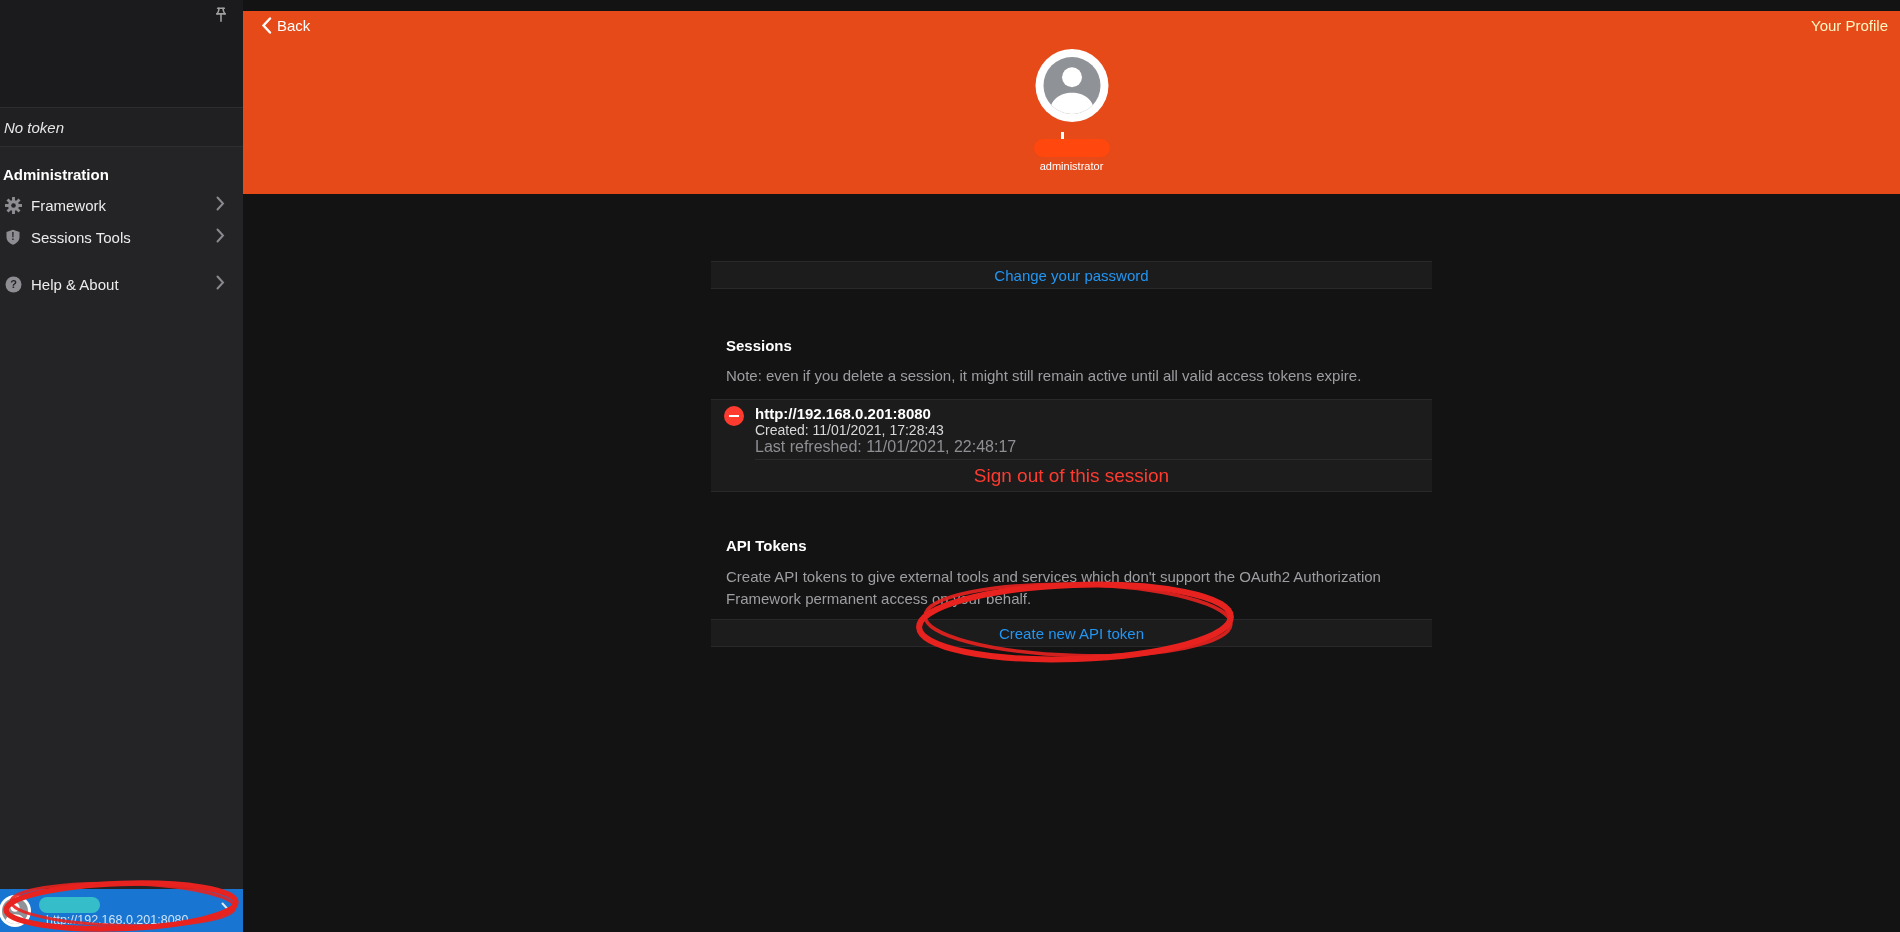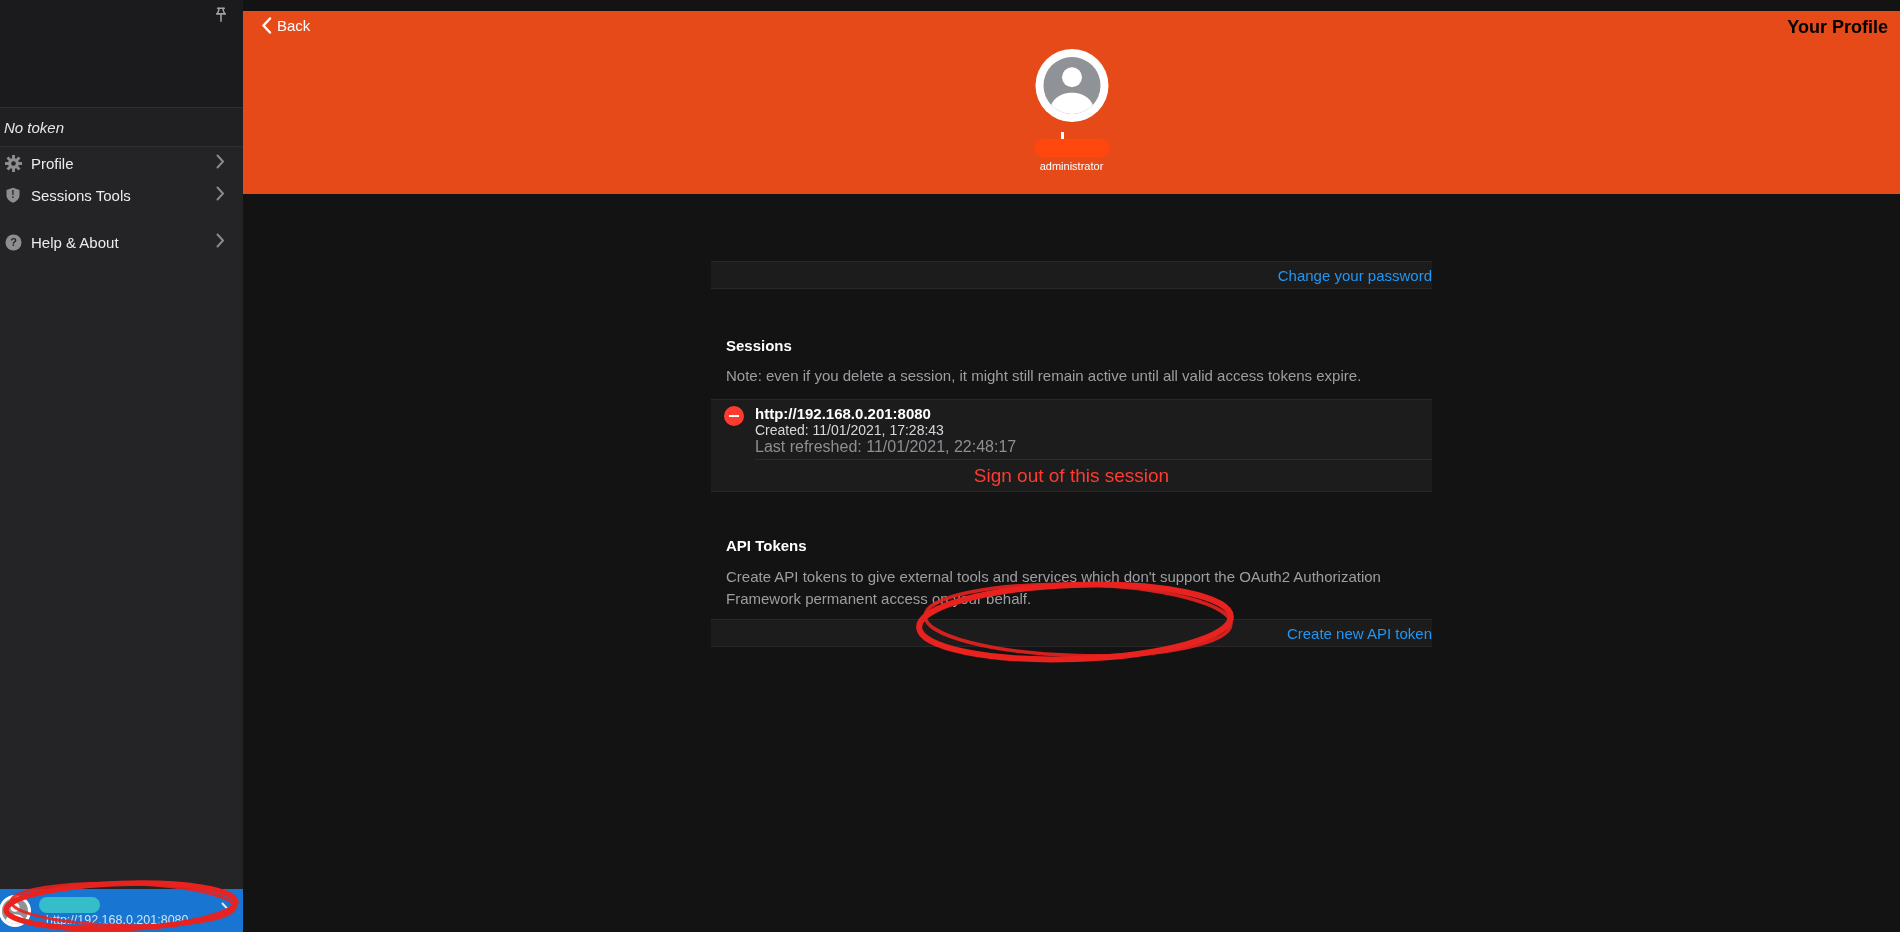--- a/index.html
+++ b/index.html
@@ -67,21 +67,21 @@
   .main { position:absolute; left:243px; top:0; width:1657px; height:932px;margin-top:11px; }
   .orange-header {
     height:183px; background:#e64a19; position:relative;
   }
   .back-btn {
     position:absolute; left:18px; top:6px; display:flex; align-items:center;
     color:#fff; font-size:15px; cursor:pointer;
   }
   .back-btn span { margin-left:5px; }
   .hdr-title {
-    position:absolute; right:12px; top:6px; font-size:18px; font-weight:700; color:#000000;
+    position:absolute; right:12px; top:6px; font-size:15px; font-weight:400; color:#fef9c3;
   }
   .big-avatar {
     position:absolute; left:50%; top:38px; transform:translateX(-50%);
     width:73px; height:73px; border-radius:50%; background:#fff;
     display:flex; align-items:center; justify-content:center;
   }
   .big-avatar-inner {
     width:57px; height:57px; border-radius:50%; background:#8f9296;
     position:relative; overflow:hidden;
   }
@@ -93,21 +93,21 @@
   }
   .role-label {
     position:absolute; left:50%; transform:translateX(-50%); top:149px;
     font-size:11px; color:#fff;
   }
 
   .content { width:721px; margin:0 auto; position:relative; }
   .list-row {
     margin-top:67px; height:28px; background:#1c1c1d;
     border-top:1px solid #29292b; border-bottom:1px solid #29292b;
-    display:flex; align-items:center; justify-content:flex-end;
+    display:flex; align-items:center; justify-content:center;
     font-size:15px; cursor:pointer;
   }
   .link-blue { color:#2196f3; }
   .link-red { color:#ff3b30; }
 
   .block-title { margin:47px 15px 0; font-size:15px; font-weight:600; color:#fff; line-height:20px; }
   .block-note  { margin:10px 15px 0; font-size:15px; color:#9e9ea2; line-height:20px; }
 
   .session-card {
     margin-top:13px; background:#1c1c1d;
@@ -146,39 +146,40 @@
         <path d="M6.2 2.5 c0 3 -0.8 3.8 -1.6 4.8"></path>
         <path d="M9.8 2.5 c0 3 0.8 3.8 1.6 4.8"></path>
         <path d="M4.2 7.5 h7.6"></path>
         <path d="M8 7.8 v6.2"></path>
       </svg>
     </div>
   </div>
 
   <div class="no-pages">No token</div>
 
+  <div class="admin-title">Administration</div>
 
   <div class="menu-item">
     <span class="mi-icon">
       <svg width="17" height="17" viewBox="-10 -10 20 20">
         <g fill="#8e8e92">
           <rect x="-1.7" y="-10" width="3.4" height="6"></rect>
           <rect x="-1.7" y="-10" width="3.4" height="6" transform="rotate(45)"></rect>
           <rect x="-1.7" y="-10" width="3.4" height="6" transform="rotate(90)"></rect>
           <rect x="-1.7" y="-10" width="3.4" height="6" transform="rotate(135)"></rect>
           <rect x="-1.7" y="-10" width="3.4" height="6" transform="rotate(180)"></rect>
           <rect x="-1.7" y="-10" width="3.4" height="6" transform="rotate(225)"></rect>
           <rect x="-1.7" y="-10" width="3.4" height="6" transform="rotate(270)"></rect>
           <rect x="-1.7" y="-10" width="3.4" height="6" transform="rotate(315)"></rect>
           <circle r="6.4"></circle>
         </g>
         <circle r="2.7" fill="#242427"></circle>
       </svg>
     </span>
-    <span>Profile</span>
+    <span>Framework</span>
     <span class="mi-chevron">
       <svg width="9" height="15" viewBox="0 0 9 15" fill="none" stroke="#8a8a8e" stroke-width="2" stroke-linecap="round">
           <path d="M1.5 1.5 L7 7.5 L1.5 13.5"></path>
         </svg>
     </span>
   </div>
 
   <div class="menu-item">
     <span class="mi-icon">
       <svg width="16" height="17" viewBox="0 0 16 17">

